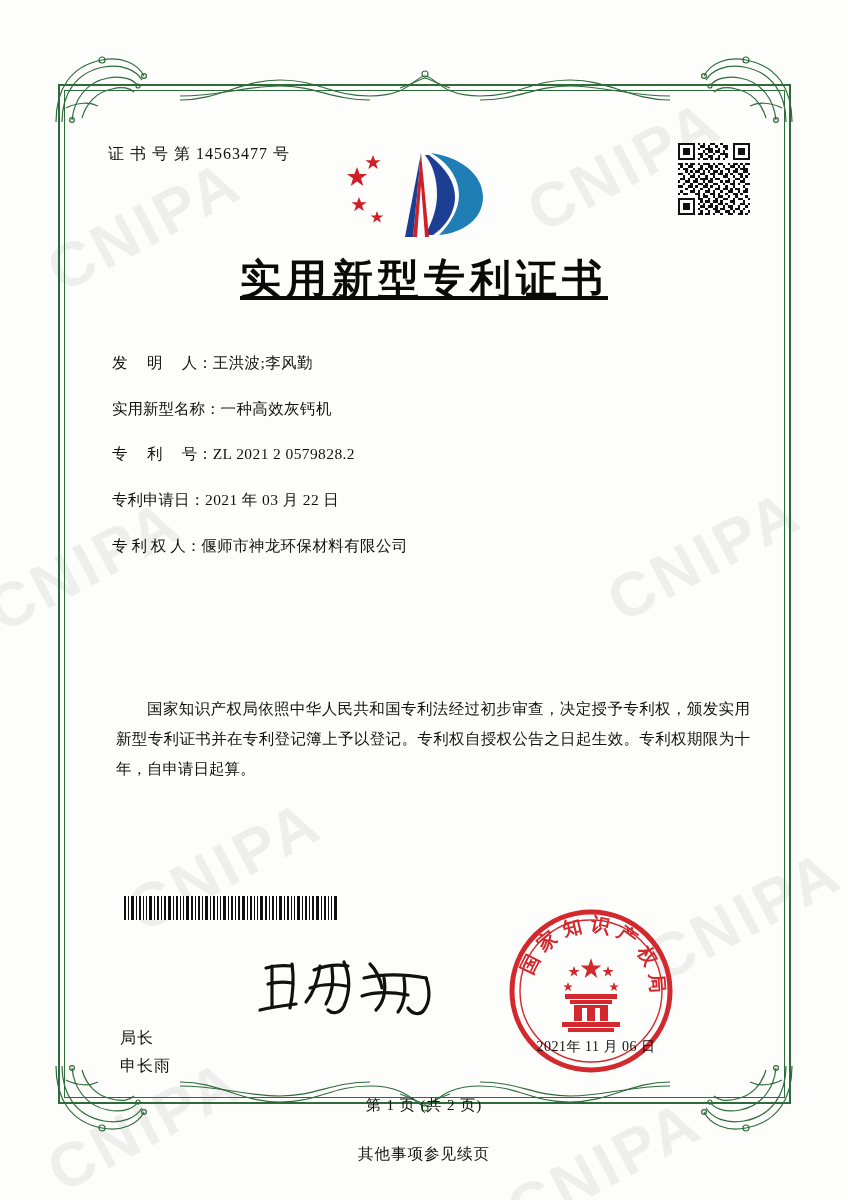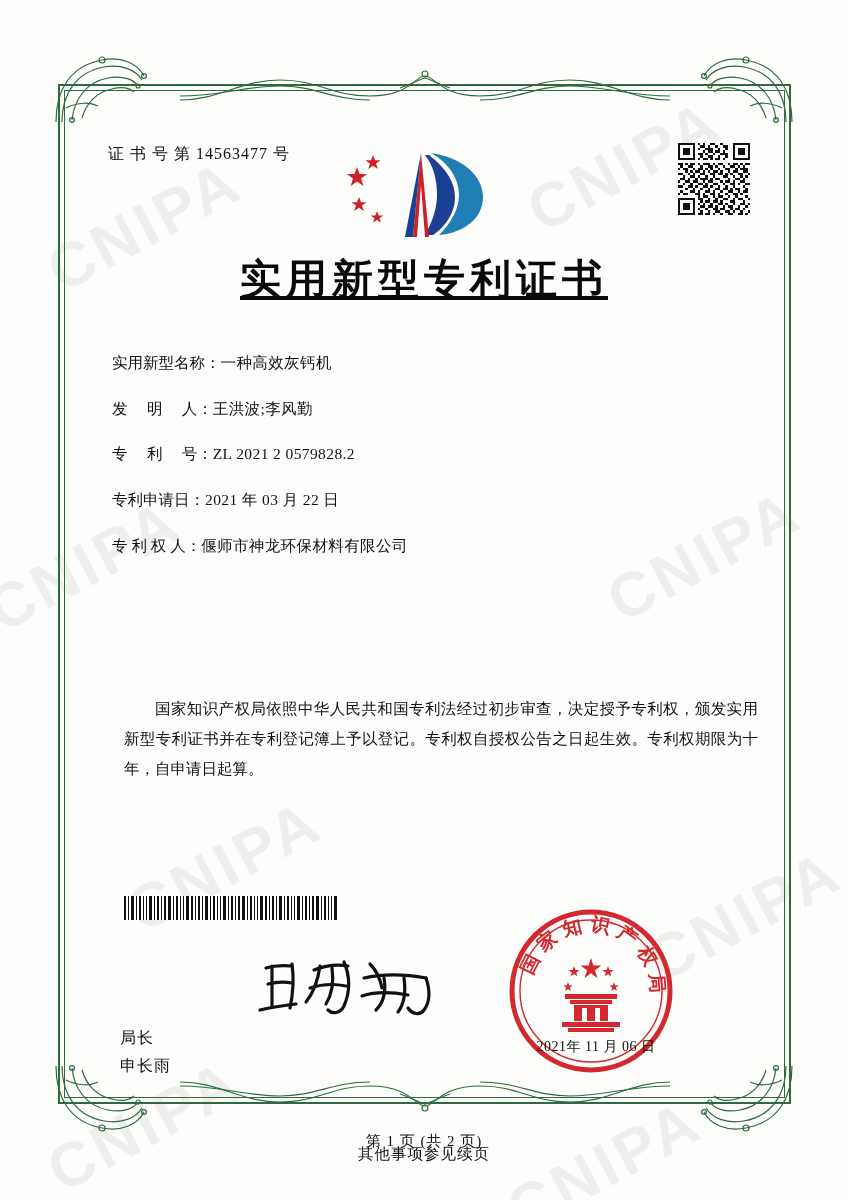--- a/index.html
+++ b/index.html
@@ -152,21 +152,21 @@
     flex: 1 1 auto;
     letter-spacing: 0.4px;
   }
   .field-row.two-col .field-value { flex: 0 0 auto; }
   .field-gap { display: inline-block; width: 46px; }
   .second-label { white-space: pre; }
 
   
   .paras {
     position: absolute;
-    left: 124px;
+    left: 116px;
     top: 694px;
     width: 634px;
     font-size: 15.5px;
     line-height: 1.95;
     text-align: justify;
   }
   .paras p {
     margin: 0 0 2px 0;
     text-indent: 2em;
   }
@@ -221,21 +221,20 @@
   }
 
   
   .page-no {
     position: absolute;
     left: 0; right: 0;
     top: 1096px;
     text-align: center;
     font-size: 15px;
     letter-spacing: 1px;
-    margin-top: 36px;
   }
   .footer-note {
     position: absolute;
     left: 0; right: 0;
     top: 1144px;
     text-align: center;
     font-size: 15.5px;
     letter-spacing: 1px;
   }
 </style>
@@ -580,26 +579,26 @@
       <path d="M82 8 L90 92 L74 92 Z" fill="#cf2027"></path>
       <path d="M82 8 L74 92 L66 92 Z" fill="#1c3f94"></path>
       <path d="M82 40 L86 92 L78 92 Z" fill="#ffffff"></path>
     </svg>
   </div>
 
   <div class="doc-title">实用新型专利证书</div>
 
   <div class="fields">
     <div class="field-row">
+      <span class="field-label">发　 明　 人：</span>
+      <span class="field-value">王洪波;李风勤</span>
+    </div>
+    <div class="field-row">
       <span class="field-label">实用新型名称：</span>
       <span class="field-value">一种高效灰钙机</span>
-    </div>
-    <div class="field-row">
-      <span class="field-label">发　 明　 人：</span>
-      <span class="field-value">王洪波;李风勤</span>
     </div>
     <div class="field-row">
       <span class="field-label">专　 利　 号：</span>
       <span class="field-value">ZL 2021 2 0579828.2</span>
     </div>
     <div class="field-row">
       <span class="field-label">专利申请日：</span>
       <span class="field-value">2021 年 03 月 22 日</span>
     </div>
     <div class="field-row">

